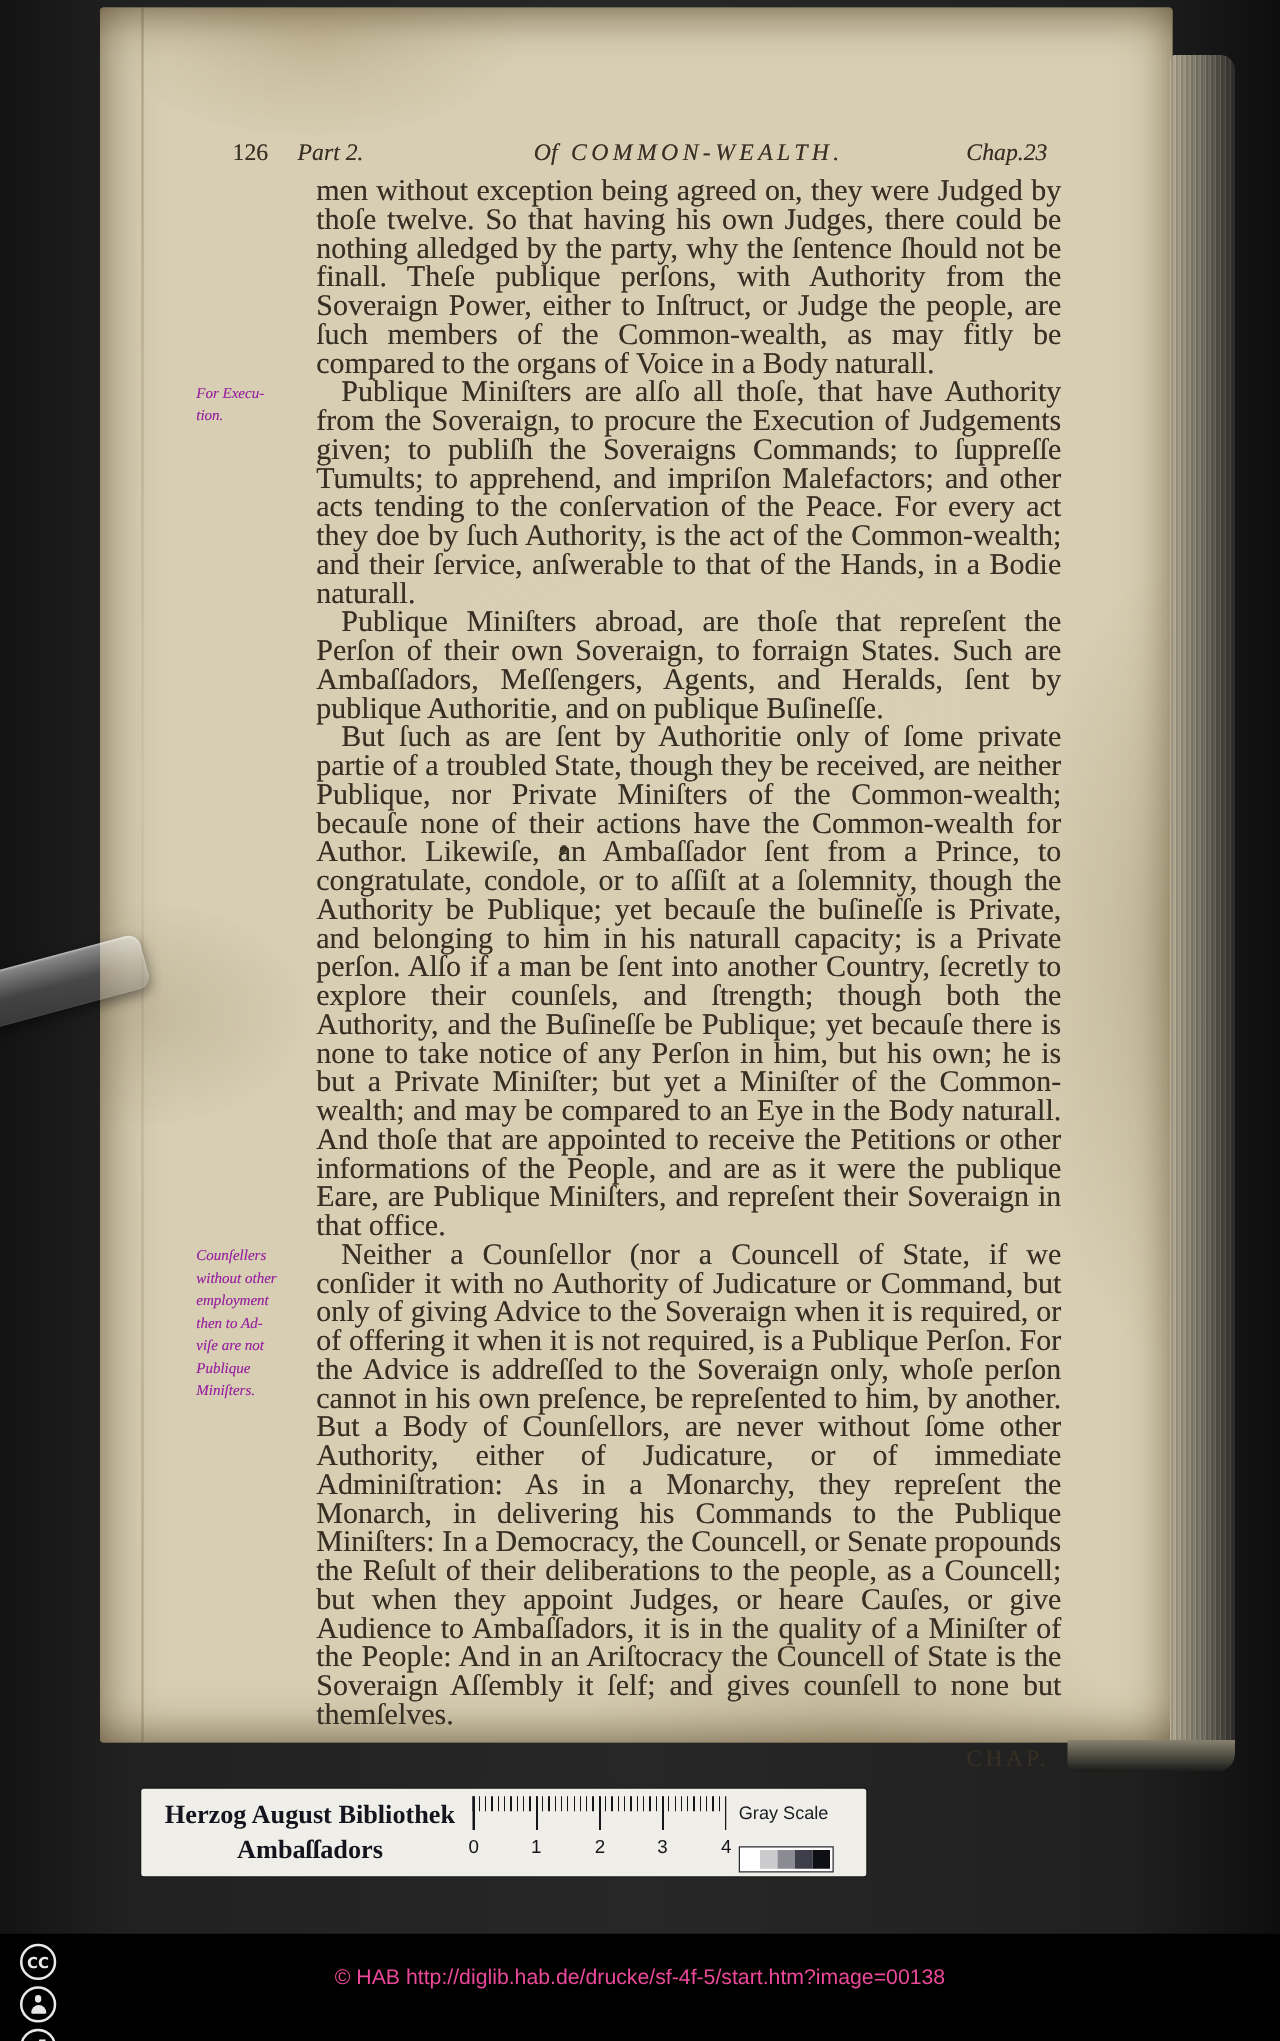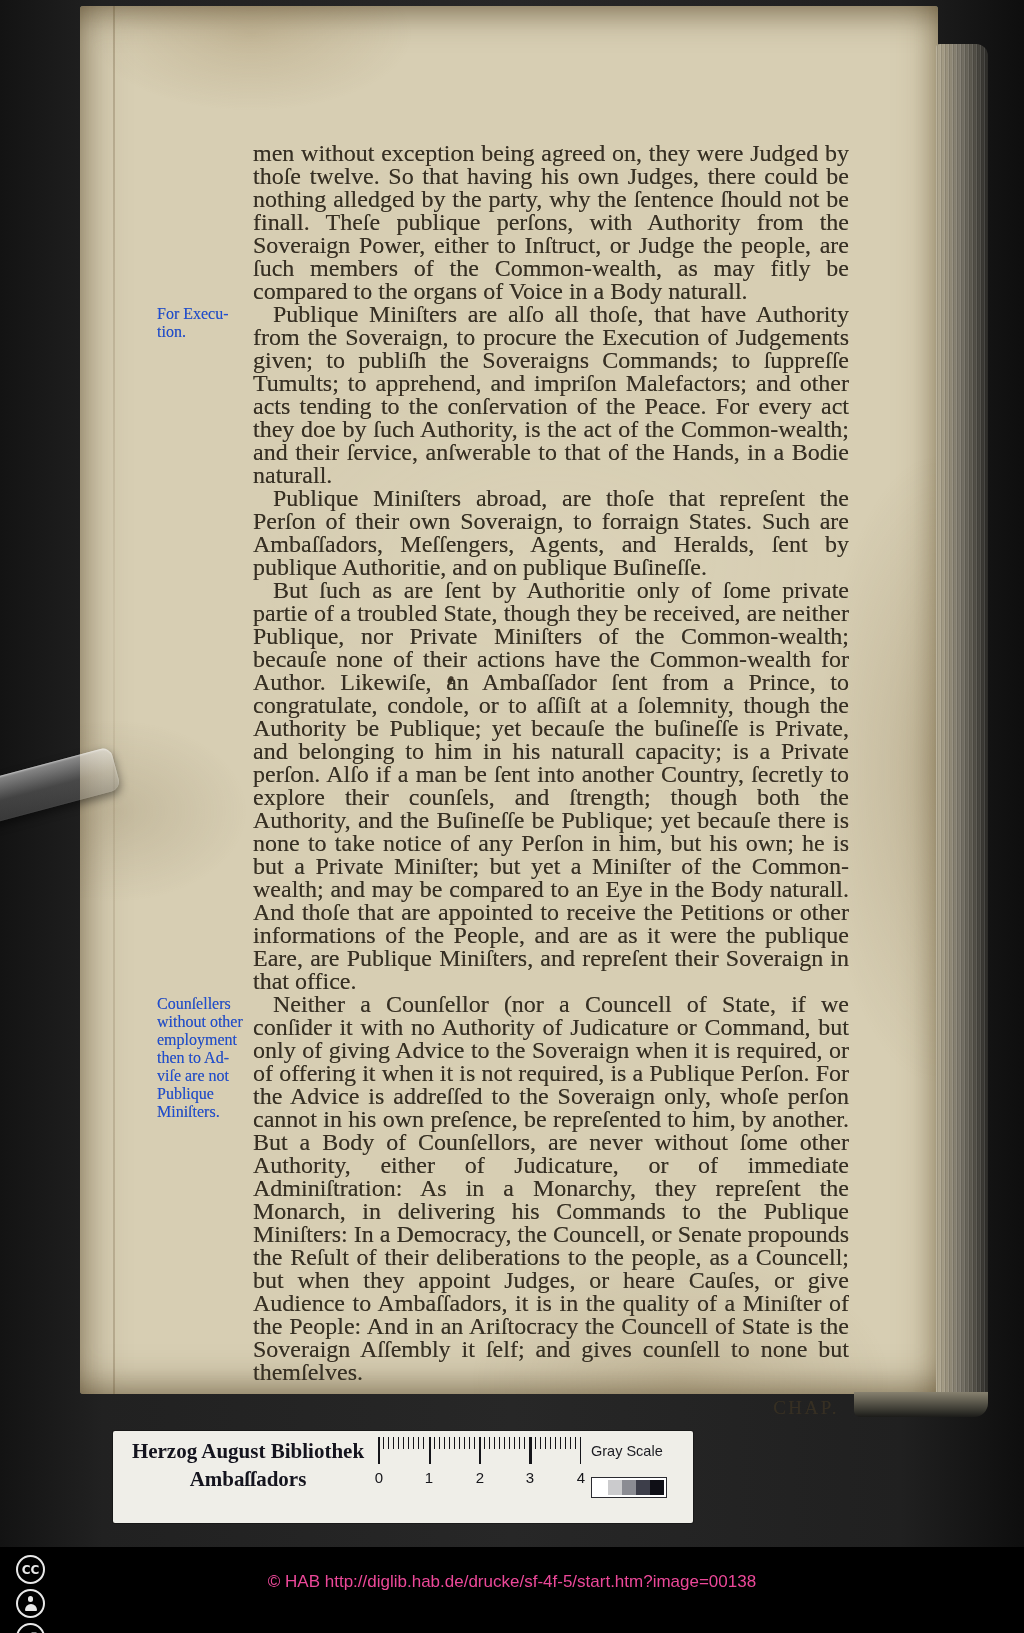--- a/index.html
+++ b/index.html
@@ -48,30 +48,30 @@
   .pagenum { position:absolute; left:6px; top:0; }
   .part { position:absolute; left:58px; top:0; font-style:italic; }
   .running-title { position:absolute; left:0; right:0; text-align:center; }
   .title-of { font-style:italic; margin-right:6px; }
   .title-caps { font-style:italic; letter-spacing:3.5px; }
   .chap { position:absolute; right:84px; top:0; font-style:italic; }
 
   .rows { position:absolute; left:77px; top:136px; width:692px; }
   .row { display:flex; }
   .note { flex:0 0 96px; width:96px; padding-top:2px; padding-right:6px;
-    font-size:16px; line-height:18px; color:#1d4ed8;
+    font-style:italic; font-size:12px; line-height:18px; color:#a21caf;
     white-space:pre-line; text-shadow:0 0 .5px rgba(71,61,44,.5); }
   .para { flex:0 0 596px; width:596px; font-size:24px; line-height:23px; text-align:justify;
     color:#362f23; text-shadow:0 0 .5px rgba(54,47,35,.55); hyphens:auto; -webkit-hyphens:auto; }
   .row.indent .para { text-indent:20px; }
   .catchword { text-align:right; padding-right:10px; margin-top:12px;
     letter-spacing:2.5px; font-size:19px; text-indent:0 !important; }
 
   
-  .footer-card { position:absolute; left:113px; top:1431px; width:580px; height:92px;
+  .footer-card { position:absolute; left:113px; top:1431px; width:580px; height:70px;
     background:#efeee8; border-radius:2px; box-shadow:0 0 0 1px rgba(0,0,0,.3);text-decoration:underline; }
   .lib-name { position:absolute; left:12px; top:6px; width:246px; text-align:center;
     font-family:"Liberation Serif",serif; font-weight:bold; font-size:21px; line-height:28px; color:#14141e; }
   .ruler { position:absolute; left:256px; top:4px; width:220px; height:62px; }
   .tick-minor { position:absolute; left:9px; top:2px; width:202px; height:12px;
     background:repeating-linear-gradient(90deg,#15151a 0 1px, transparent 1px 5.05px); }
   .tick-major { position:absolute; left:9px; top:2px; width:203px; height:27px;
     background:repeating-linear-gradient(90deg,#15151a 0 2px, transparent 2px 50.5px); }
   .nums span { position:absolute; top:34px; width:20px; margin-left:-10px; text-align:center;
     font-family:"Liberation Sans",sans-serif; font-size:15px; color:#15151a; }
@@ -104,20 +104,29 @@
     font-family:"Liberation Sans",sans-serif; font-size:17px; color:#ec4899; }
 </style>
 </head>
 <body>
 
 <div class="stage">
 
   <div class="page">
     <div class="crease"></div>
 
+    <div class="header">
+      <span class="pagenum">126</span>
+      <span class="part">Part 2.</span>
+      <span class="running-title">
+        <span class="title-of">Of</span>
+        <span class="title-caps">COMMON-WEALTH.</span>
+      </span>
+      <span class="chap">Chap.23</span>
+    </div>
 
     <div class="rows">
       <div class="row">
         <div class="note"></div>
         <div class="para">men without exception being agreed on, they were Judged by thoſe twelve. So that having his own Judges, there could be nothing alledged by the party, why the ſentence ſhould not be finall. Theſe publique perſons, with Authority from the Soveraign Power, either to Inſtruct, or Judge the people, are ſuch members of the Common-wealth, as may fitly be compared to the organs of Voice in a Body naturall.</div>
       </div>
       <div class="row indent">
         <div class="note">For Execu-
 tion.</div>
         <div class="para">Publique Miniſters are alſo all thoſe, that have Authority from the Soveraign, to procure the Execution of Judgements given; to publiſh the Soveraigns Commands; to ſuppreſſe Tumults; to apprehend, and impriſon Malefactors; and other acts tending to the conſervation of the Peace. For every act they doe by ſuch Authority, is the act of the Common-wealth; and their ſervice, anſwerable to that of the Hands, in a Bodie naturall.</div>

